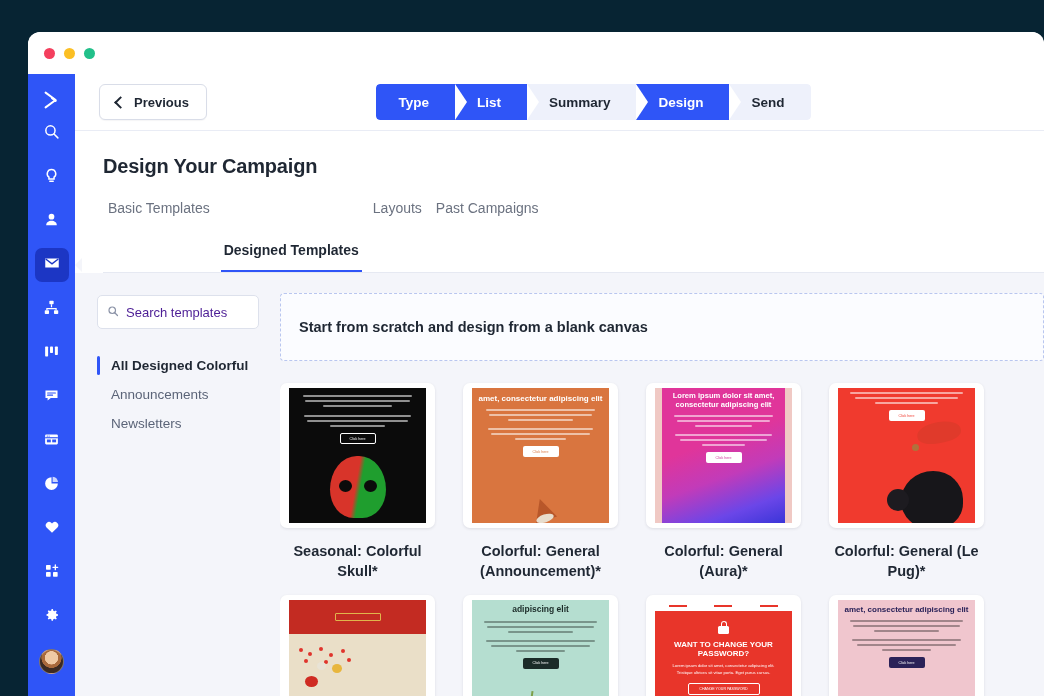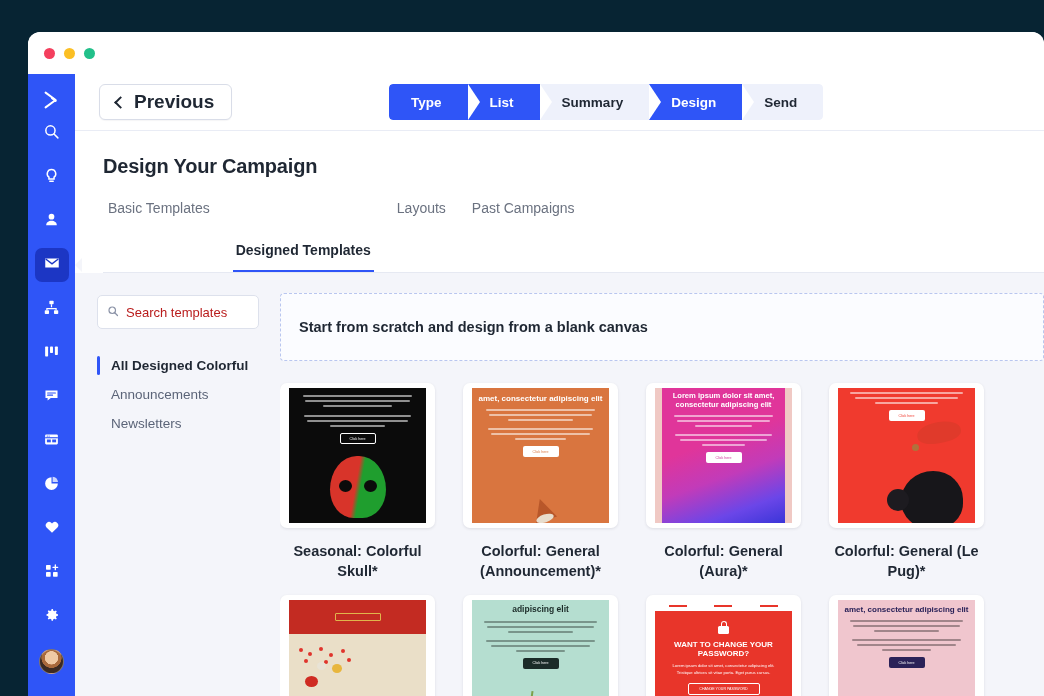--- a/index.html
+++ b/index.html
@@ -117,21 +117,21 @@
     border-bottom: 1px solid #e9ecf5;
     flex: 0 0 57px;
   }
   .prev-btn {
     display: flex; align-items: center; gap: 9px;
     height: 36px;
     padding: 0 17px 0 14px;
     border: 1px solid #d9dde8;
     border-radius: 6px;
     background: #fff;
-    font-size: 19px;
+    font-size: 13px;
     font-weight: 700;
     color: #1f2733;
     box-shadow: 0 1px 1px rgba(16,24,40,.04);
   }
   .chev { display: inline-block; width: 9px; height: 9px;
     border-left: 2.2px solid #1f2733; border-bottom: 2.2px solid #1f2733;
     transform: rotate(45deg); margin-left: 2px; }
 
   .wizard {
     display: flex;
@@ -183,21 +183,21 @@
     padding: 24px 0 0 28px;
   }
   .page-title {
     font-size: 20px;
     font-weight: 700;
     color: #1f2733;
     letter-spacing: -.2px;
   }
   .tabs {
     display: flex;
-    gap: 20px;
+    gap: 8px;
     margin-top: 22px;
     border-bottom: 1px solid #e6e9f2;
     padding-left: 2px;
   }
   .tab {
     font-size: 14px;
     color: #6b7280;
     padding: 0 3px 12px 3px;
     font-weight: 400;
     white-space: nowrap;
@@ -227,21 +227,21 @@
     width: 162px;
     height: 34px;
     background: #ffffff;
     border: 1px solid #dde1ec;
     border-radius: 5px;
     display: flex;
     align-items: center;
     gap: 7px;
     padding: 0 9px;
   }
-  .search-ph { font-size: 13px; color: #b91c1c; text-align: right; }
+  .search-ph { font-size: 13px; color: #4c1d95; text-align: right; }
 
   .cat-list { margin-top: 22px; }
   .cat {
     font-size: 13.5px;
     color: #5b6478;
     padding: 7px 0 7px 14px;
     position: relative;
   }
   .cat.active {
     color: #1f2733;

